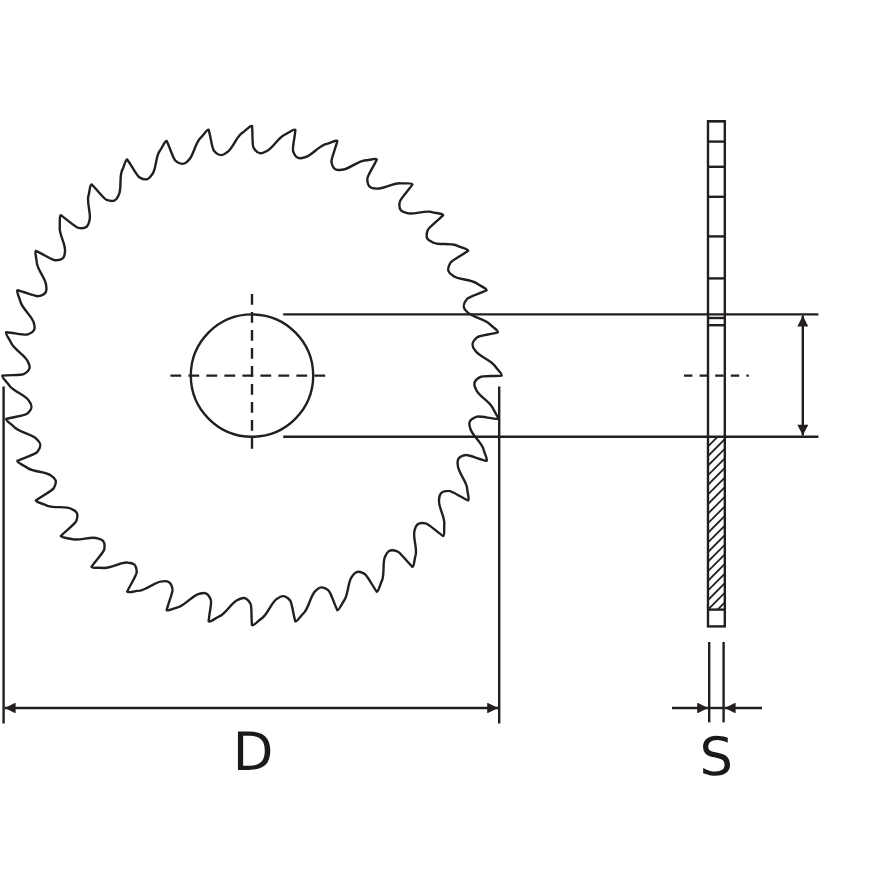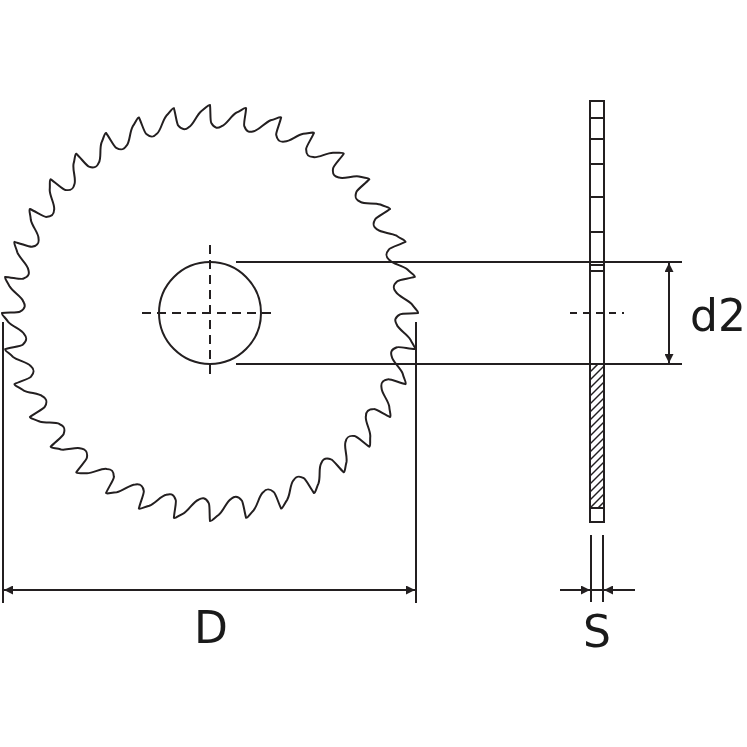--- a/index.html
+++ b/index.html
@@ -89,15 +89,14 @@
 
     <line x1="591" y1="535" x2="591" y2="602" stroke="#231f20" stroke-width="2"></line>
     <line x1="603" y1="535" x2="603" y2="602" stroke="#231f20" stroke-width="2"></line>
 
     <line x1="560" y1="590" x2="590" y2="590" stroke="#231f20" stroke-width="2" marker-end="url(#arrowEnd)"></line>
     <line x1="635" y1="590" x2="604" y2="590" stroke="#231f20" stroke-width="2" marker-end="url(#arrowEnd)"></line>
     <line x1="591" y1="590" x2="603" y2="590" stroke="#231f20" stroke-width="2"></line>
   </svg>
 
   <div class="label" style="left:194px; top:606px;">D</div>
-  <div class="label" style="left:690px; top:294px;">d2</div>
   <div class="label" style="left:583px; top:610px;">S</div>
 </div>
 
 </body></html>

